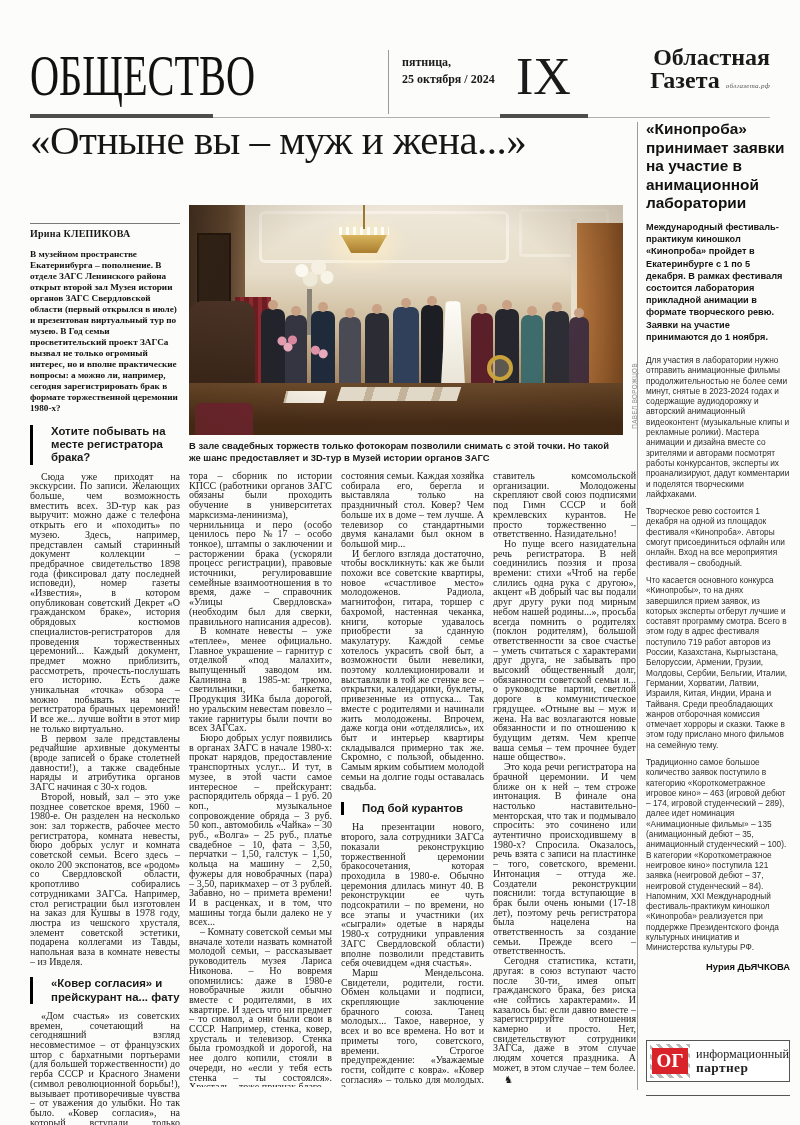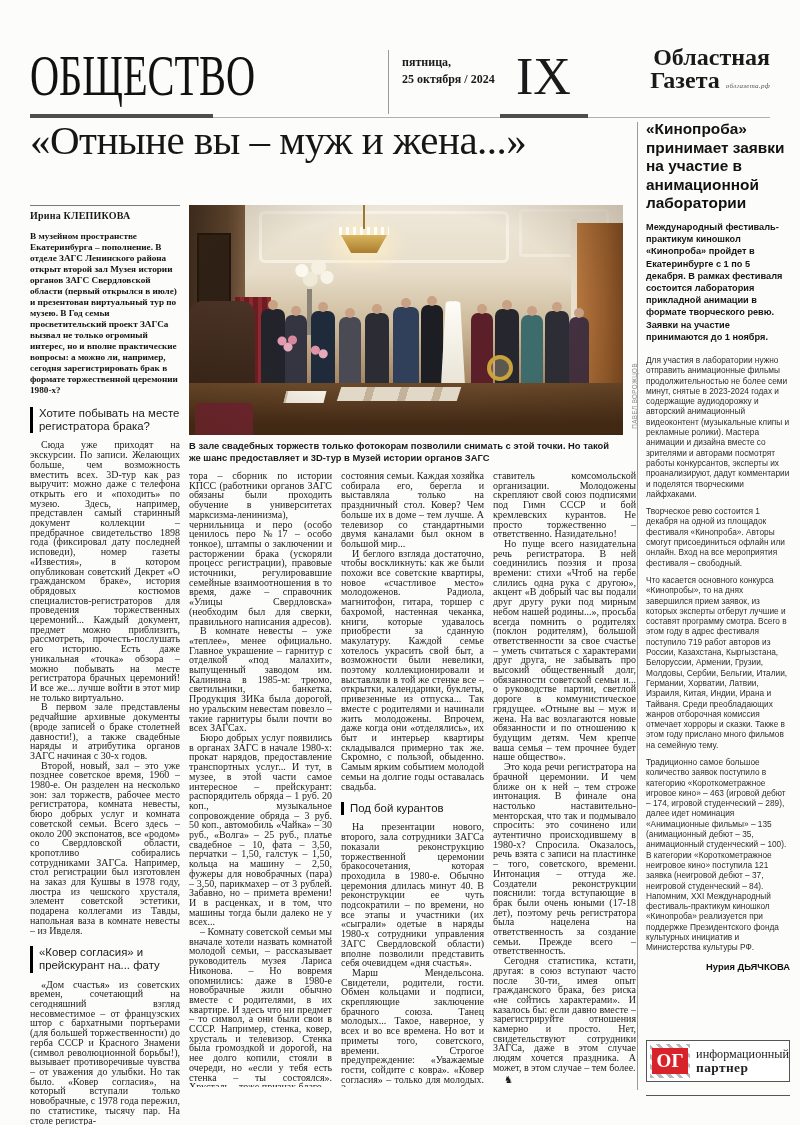--- a/index.html
+++ b/index.html
@@ -31,28 +31,28 @@
     font-size:41px; line-height:48px; font-weight:400; color:#161616; letter-spacing:-.5px;
   }
   .subhead{
     position:absolute; left:30px; top:168px; width:604px;
     font-family:"Liberation Sans",sans-serif; font-weight:700;
     font-size:14.6px; line-height:18px; color:#1c4a86;
   }
 
   
   .article-body{ position:absolute; left:30px; top:205px; width:606px; height:920px; display:flex; gap:9px; }
-  .col-first{ width:150px; flex:0 0 150px; overflow:hidden; }
+  .col-first{ width:150px; flex:0 0 150px; overflow:hidden;margin-top:18px; }
   .byline-rule{ width:100%; height:1px; background:#7a7a7a; margin-bottom:4px; }
   .byline{ font-weight:700; font-size:10px; letter-spacing:.2px; margin-bottom:10px; }
   .lede{ font-weight:700; font-size:9.2px; line-height:11px; color:#141414; text-align:left; }
   .kicker{
-    font-family:"Liberation Sans",sans-serif; font-weight:400;
+    font-family:"Liberation Sans",sans-serif; font-weight:700;
     font-size:11.4px; line-height:13.2px; border-left:3px solid #000;
-    padding-left:6px; margin:11px 0 7px;
+    padding-left:18px; margin:11px 0 7px;
   }
   .bodytext p{ font-size:10px; line-height:9.7px; text-align:justify; text-indent:11px; color:#1c1c1c; }
   .bodytext p.noindent{ text-indent:0; }
 
   .right-wrap{ position:relative; width:447px; flex:0 0 447px; }
   .caption{
     font-family:"Liberation Sans",sans-serif; font-weight:700;
     font-size:9.4px; line-height:12px; width:434px; margin:5px 0 7px;
   }
   .photo-credit{

